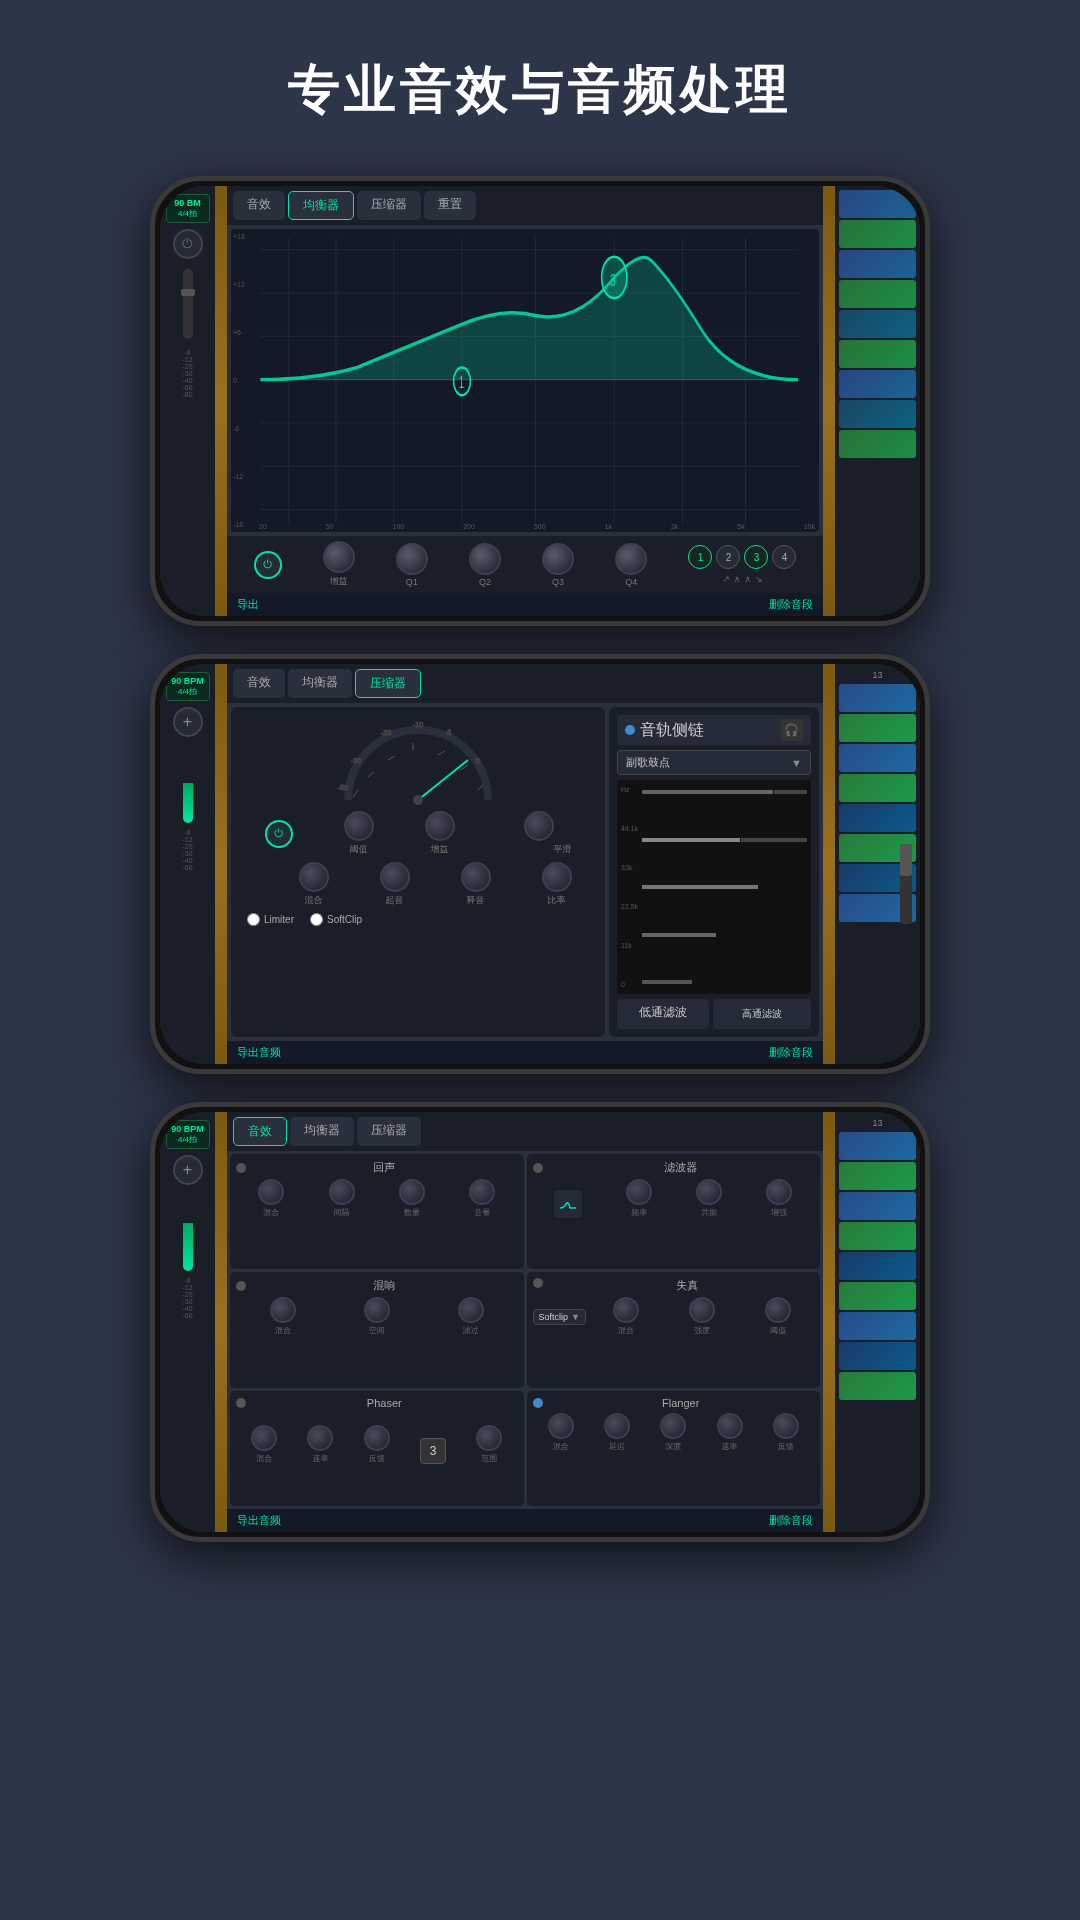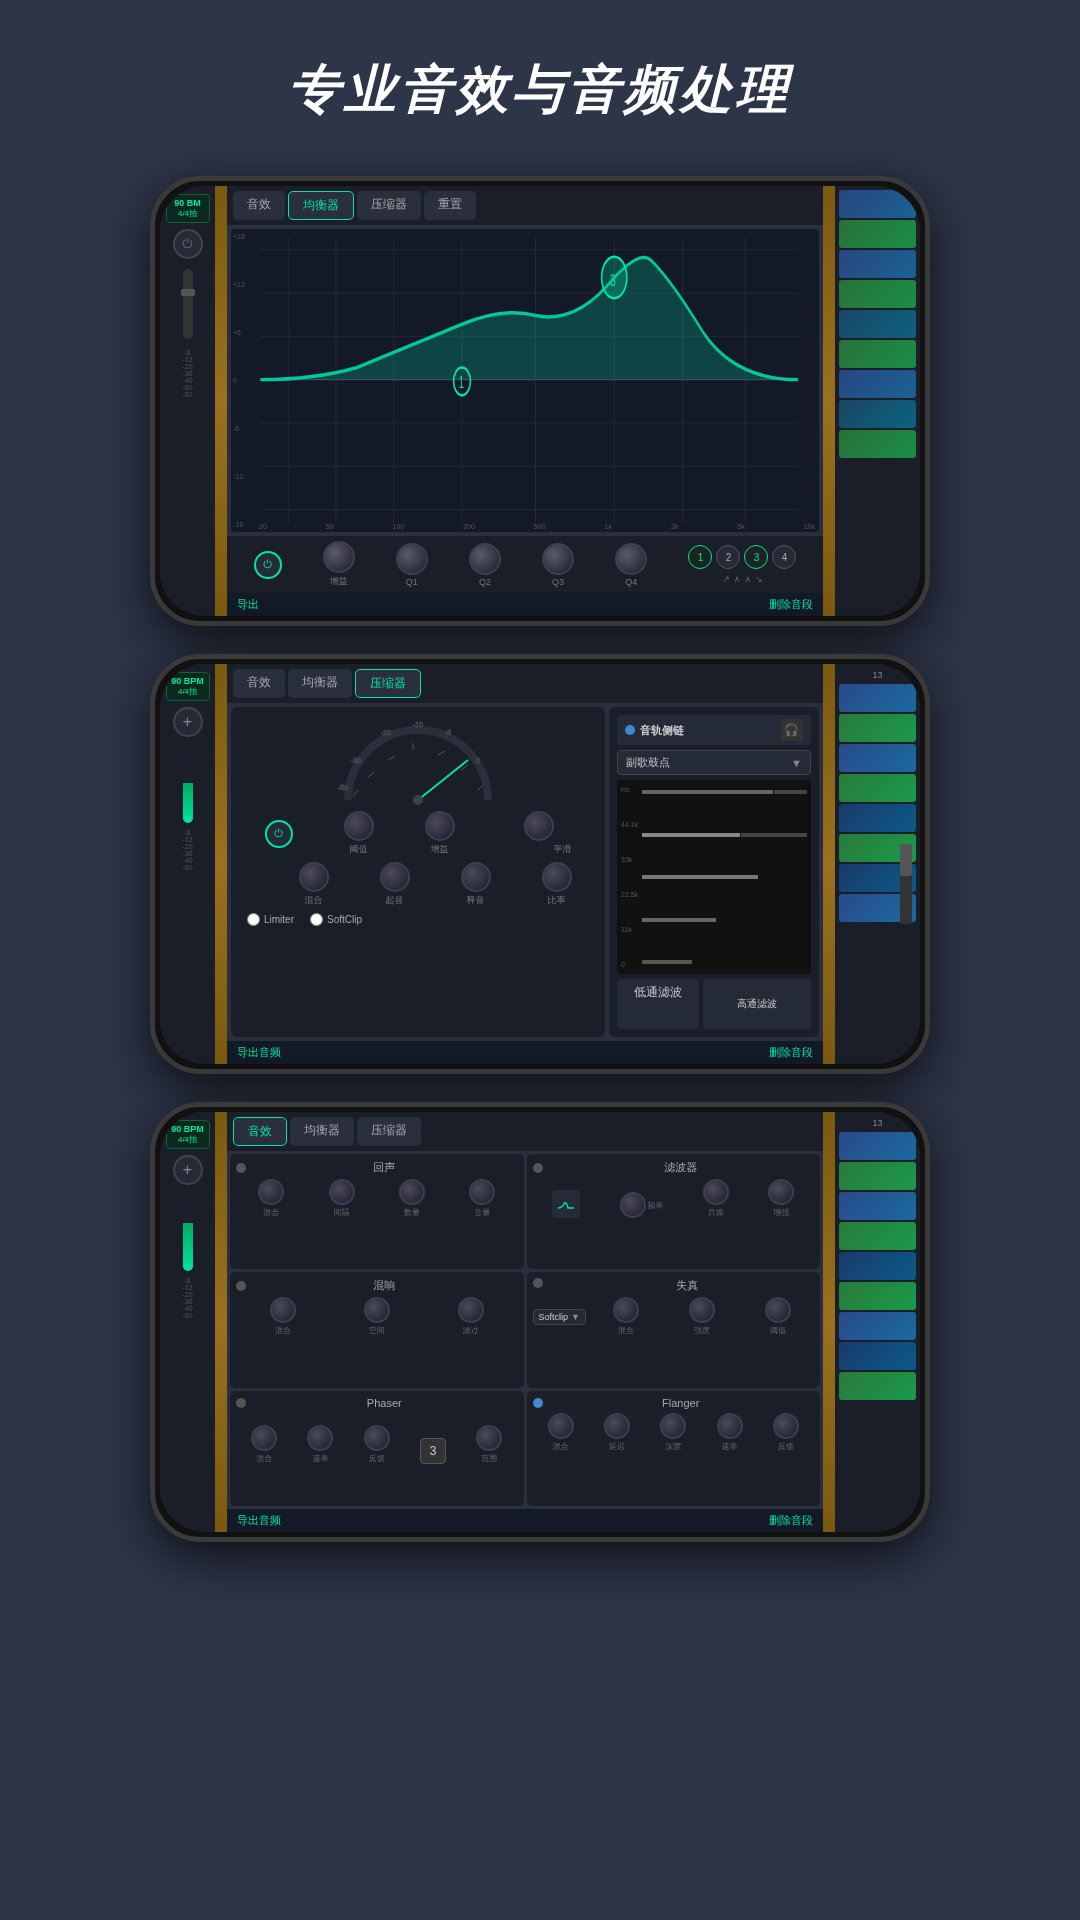--- a/index.html
+++ b/index.html
@@ -21,21 +21,21 @@
 
     .phone-wrapper {
       display: flex;
       justify-content: center;
     }
   </style>
 </head>
 <body>
 
 <div style="text-align:center; padding: 55px 20px 35px;">
-  <div style="font-size:52px; font-weight:bold; color:#ffffff; letter-spacing:4px; margin-bottom:16px;font-style:italic;">专业音效与音频处理</div>
+  <div style="font-size:52px; font-weight:bold; color:#ffffff; letter-spacing:4px; margin-bottom:16px;">专业音效与音频处理</div>
 </div>
 
 <div class="phone-wrapper">
   <div style="position:relative; width:780px; height:450px; background:#111; border-radius:50px; border:5px solid #3a3a3a; overflow:hidden; box-shadow: 0 15px 50px rgba(0,0,0,0.7);">
 
     <div style="position:absolute; inset:5px; background:#2a2f3d; border-radius:45px; display:flex; overflow:hidden;">
 
       <div style="width:55px; background:#1a1e28; display:flex; flex-direction:column; align-items:center; padding:8px 0; gap:6px; flex-shrink:0;">
         <div style="background:#0a2a1f; border:1px solid #1a5a3d; border-radius:4px; padding:3px 4px; text-align:center; width:44px;">
           <div style="color:#00e5a0; font-size:9px; font-weight:bold;">90 BM</div>
@@ -277,21 +277,21 @@
               <label style="display:flex; align-items:center; gap:4px; font-size:10px; color:#aaa;">
                 <input type="radio" name="clipmode" style="accent-color: rgb(0, 229, 160);">
                 <span>SoftClip</span>
               </label>
             </div>
           </div>
 
           <div style="width:210px; background:#1a1e28; border-radius:6px; padding:8px; display:flex; flex-direction:column; gap:5px;">
             <div style="display:flex; align-items:center; gap:5px; background:#252a38; padding:4px 8px; border-radius:4px;">
               <div style="width:10px; height:10px; border-radius:50%; background:#4488cc;"></div>
-              <span style="font-size:11px; color:#ccc; flex:1;font-weight:bold;">音轨侧链</span>
+              <span style="font-size:16px; color:#ccc; flex:1;">音轨侧链</span>
               <div style="width:22px; height:22px; background:#333; border-radius:3px; display:flex; align-items:center; justify-content:center; color:#aaa; font-size:12px;">🎧</div>
             </div>
             <div style="display:flex; align-items:center; background:#252a38; border:1px solid #444; border-radius:4px; padding:4px 8px; font-size:11px; color:#ccc;">
               <span style="flex:1;">副歌鼓点</span>
               <span style="color:#888;">▼</span>
             </div>
 
             <div style="flex:1; background:#111; border-radius:4px; padding:4px; display:flex; gap:4px;">
               <div style="display:flex; flex-direction:column; justify-content:space-between; font-size:7px; color:#555; padding:2px 0;">
                 <span>Hz</span>
@@ -322,21 +322,21 @@
                 </div>
 
                 <div style="position:absolute; right:8px; top:50%; transform:translateY(-50%); width:12px; height:80px; background:#333; border-radius:3px; margin-top:20px;">
                   <div style="width:100%; height:40%; background:#555; border-radius:3px;"></div>
                 </div>
               </div>
             </div>
 
             <div style="display:flex; gap:4px;">
               <div style="flex:1; padding:5px; border-radius:4px; text-align:center; font-size:12px; color:#ccc; background:#252a38; cursor:pointer;">低通滤波</div>
-              <div style="flex:1; padding:18px; border-radius:4px; text-align:center; font-size:10px; color:#ccc; background:#252a38; cursor:pointer;">高通滤波</div>
+              <div style="flex:1; padding:8px; border-radius:4px; text-align:center; font-size:10px; color:#ccc; background:#252a38; cursor:pointer;">高通滤波</div>
             </div>
           </div>
         </div>
 
         <div style="display:flex; justify-content:space-between; padding:4px 10px; background:#141928;">
           <span style="font-size:11px; color:#00e5a0;">导出音频</span>
           <span style="font-size:11px; color:#00e5a0;">删除音段</span>
         </div>
       </div>
 
@@ -415,21 +415,21 @@
             <div style="display:flex; align-items:center; gap:5px; margin-bottom:4px;">
               <div style="width:10px; height:10px; border-radius:50%; background:#555;"></div>
               <span style="font-size:11px; color:#aaa; flex:1; text-align:center;">滤波器</span>
             </div>
             <div style="display:flex; justify-content:space-around; align-items:flex-end;">
               <div style="width:28px; height:28px; background:#252a38; border-radius:4px; display:flex; align-items:center; justify-content:center;">
                 <svg width="20" height="20" viewBox="0 0 20 20">
                   <path d="M2,14 Q6,14 8,10 Q10,6 12,14 L18,14" fill="none" stroke="#00e5a0" stroke-width="1.5"></path>
                 </svg>
               </div>
-              <div style="display:flex; flex-direction:row; align-items:center; gap:2px;">
+              <div style="display:flex; flex-direction:column; align-items:center; gap:2px;">
                 <div style="width:26px; height:26px; border-radius:50%; background:radial-gradient(circle at 35% 35%, #4a4a5a, #1a1a2a); border:2px solid #3a4050;"></div>
                 <span style="font-size:8px; color:#666;">频率</span>
               </div>
               <div style="display:flex; flex-direction:column; align-items:center; gap:2px;">
                 <div style="width:26px; height:26px; border-radius:50%; background:radial-gradient(circle at 35% 35%, #4a4a5a, #1a1a2a); border:2px solid #3a4050;"></div>
                 <span style="font-size:8px; color:#666;">共振</span>
               </div>
               <div style="display:flex; flex-direction:column; align-items:center; gap:2px;">
                 <div style="width:26px; height:26px; border-radius:50%; background:radial-gradient(circle at 35% 35%, #4a4a5a, #1a1a2a); border:2px solid #3a4050;"></div>
                 <span style="font-size:8px; color:#666;">增强</span>

